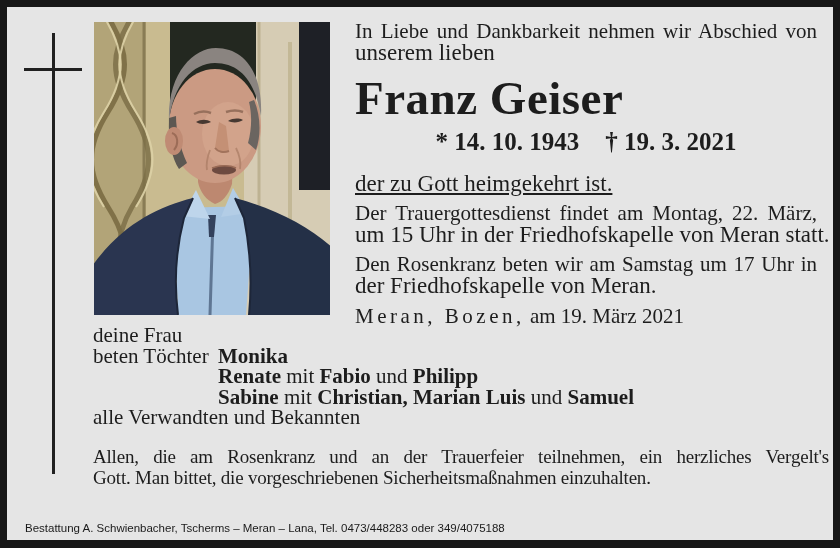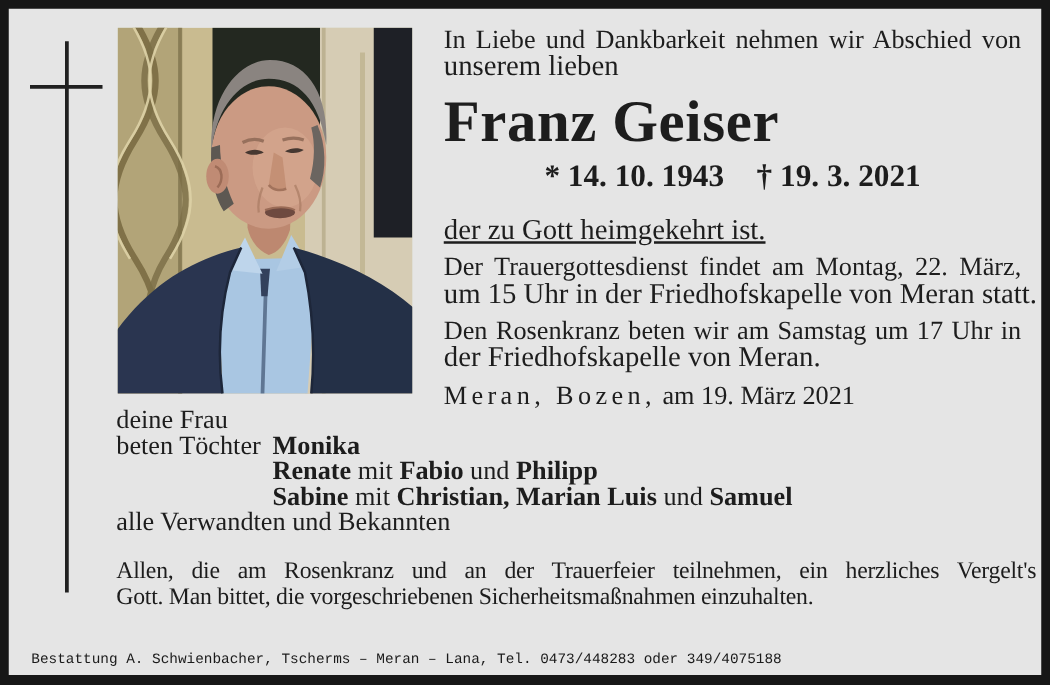--- a/index.html
+++ b/index.html
@@ -42,21 +42,21 @@
   .fam-label{ width:125px; flex:none; }
   .b { font-weight:bold; }
   .rel-line { font-size:21px; line-height:20.5px; white-space:nowrap; }
   .closing { margin-top:18px; }
   .closing .cl { font-size:19px; line-height:21.5px; letter-spacing:-0.2px; }
   .closing .cl.jline { font-size:19px; line-height:21.5px; }
 
   
   .footer {
     position:absolute; left:18px; top:514px;
-    font-family:Liberation Mono, monospace;
+    font-family:Liberation Sans, sans-serif;
     font-size:11.5px; line-height:14px; color:#1a1a1a; white-space:nowrap;
   }
 </style>
 </head>
 <body>
 
 <div class="card">
 
   <div>
     <div class="cross-v"></div>

